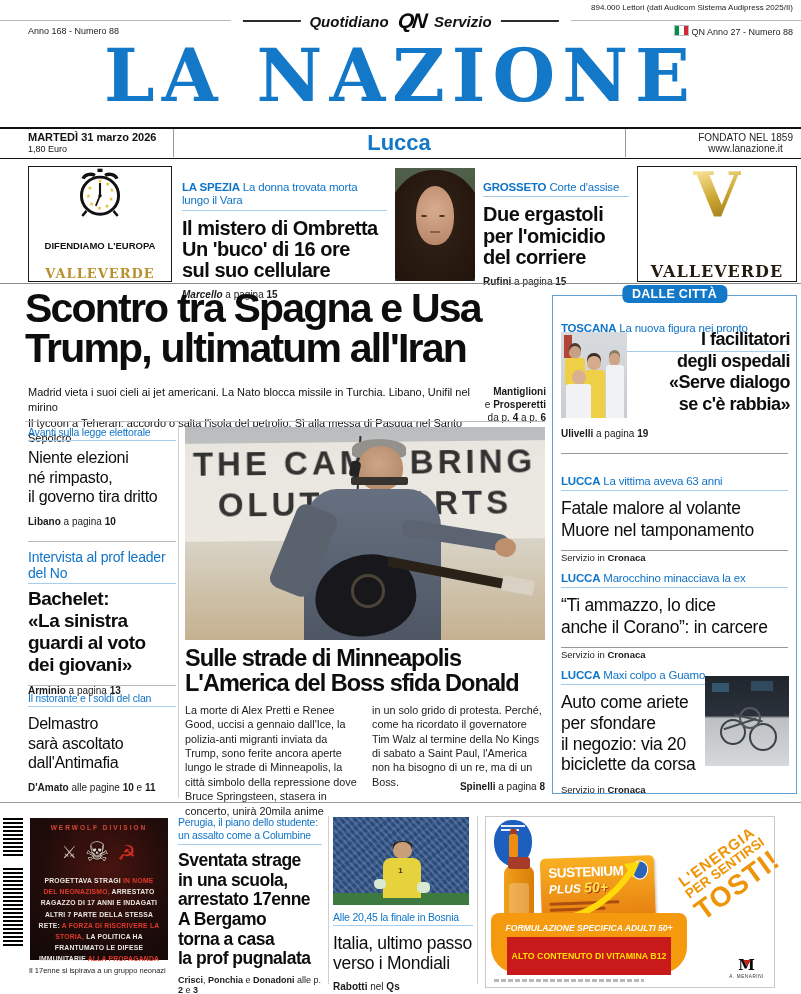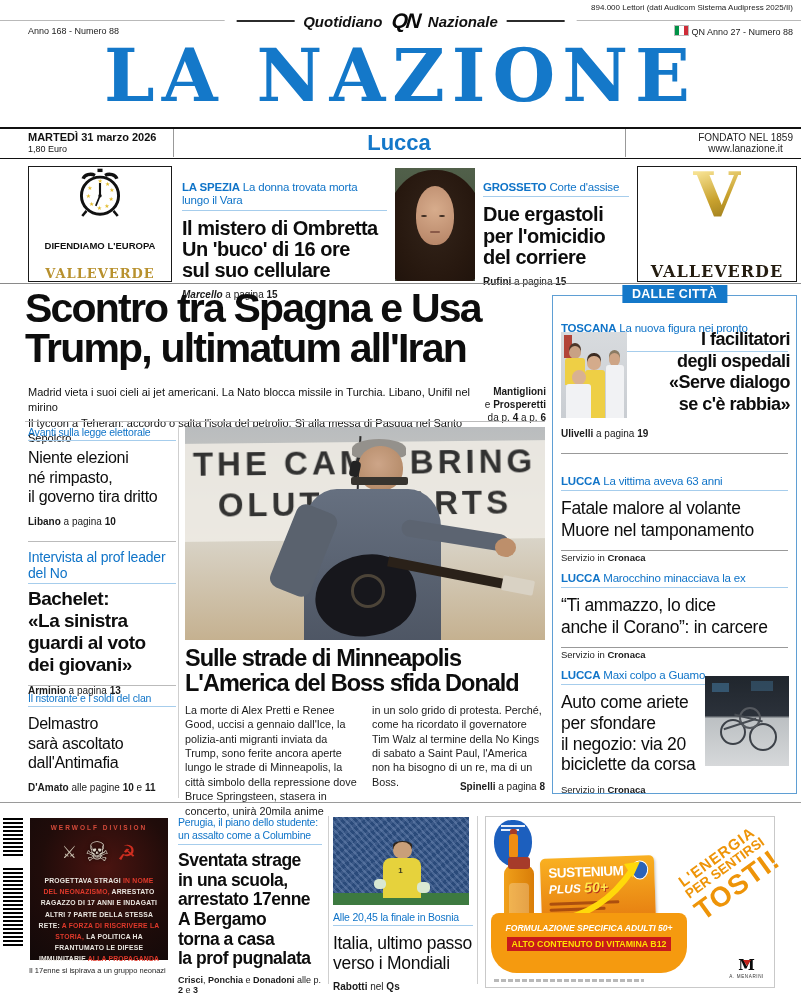--- a/index.html
+++ b/index.html
@@ -30,21 +30,21 @@
   
   .adbox{border:1px solid #1a1a1a;background:#fff;display:flex;flex-direction:column;
          align-items:center;justify-content:space-between;text-align:center;}
   .gold-serif{font-family:"DejaVu Serif",serif;font-weight:700;color:#b8912e;letter-spacing:1px;}
   .gold-v{font-family:"DejaVu Serif",serif;font-weight:700;font-size:62px;line-height:0.9;
           background:linear-gradient(160deg,#f6e191 10%,#c9a22e 55%,#9a7a1c 90%);
           -webkit-background-clip:text;background-clip:text;color:transparent;}
   
   #city-box{border:1.5px solid #5f9fd4;}
   #city-badge{left:50%;transform:translateX(-50%);top:-11px;background:#1478c9;color:#fff;
-              font-weight:700;font-size:12.5px;padding:2px 10px;letter-spacing:0.3px;white-space:nowrap;}
+              font-weight:700;font-size:12.5px;padding:2px 10px;letter-spacing:0.3px;white-space:nowrap;border-radius:6px;}
   
   .photo{position:absolute;overflow:hidden;}
   .ph-ombretta{background:linear-gradient(180deg,#51604a 0%,#3c4636 100%);}
   .ph-ombretta .hair{position:absolute;left:-12%;top:2%;width:124%;height:110%;
       background:radial-gradient(ellipse at 50% 40%,#33241a 0%,#27180f 55%,#1b100a 100%);
       border-radius:48% 48% 40% 40%;}
   .ph-ombretta .face{position:absolute;left:26%;top:16%;width:48%;height:52%;
       background:radial-gradient(circle at 50% 40%,#d7ac8c 0%,#b9886a 85%);border-radius:50% 50% 46% 46%;}
   .ph-ombretta .eye{position:absolute;width:6px;height:2px;background:#3a2a20;border-radius:50%;}
   .ph-ombretta .mouth{position:absolute;left:44%;top:56%;width:12%;height:2px;background:#8a5a48;border-radius:2px;}
@@ -118,21 +118,21 @@
   .su-box .b1{font-weight:700;font-size:13.5px;letter-spacing:-0.5px;margin:7px 0 0 8px;}
   .su-box .b2{font-weight:700;font-style:italic;font-size:12px;margin:0 0 0 8px;}
   .su-box .b2 .plus50{color:#ffe84d;text-shadow:1px 1px 0 #b5301d;font-size:14px;}
   .su-box .mini{position:absolute;left:8px;height:3px;background:rgba(120,30,10,.55);border-radius:2px;}
   .su-shield{position:absolute;right:6px;top:5px;width:15px;height:17px;background:#2b63b8;
              border-radius:50% 50% 50% 50%/45% 45% 55% 55%;border:1px solid #fff;}
   .su-orange{position:absolute;left:5px;top:96px;width:196px;height:60px;background:#f59a0f;
              border-radius:8px 8px 26px 26px;text-align:center;color:#fff;}
   .su-orange .l1{font-size:8.6px;font-weight:700;font-style:italic;margin-top:10px;}
   .su-orange .l2{display:inline-block;background:#c81a1a;color:#ffdf00;font-weight:700;font-size:8.8px;
-                 padding:2px 5px;margin-top:4px;text-align:center;}
+                 padding:14px 5px;margin-top:4px;text-align:center;}
   .su-slogan{position:absolute;left:188px;top:28px;width:110px;transform:rotate(-36deg);
              color:#ee9408;font-weight:700;text-align:center;line-height:1.02;}
   .su-slogan .sl1{font-size:15px;letter-spacing:1px;}
   .su-slogan .sl2{font-size:13.5px;}
   .su-slogan .sl3{font-size:28px;letter-spacing:1px;}
   .su-menarini{position:absolute;right:10px;bottom:8px;text-align:center;}
   .su-menarini .m{font-family:"DejaVu Serif",serif;font-weight:700;font-size:15px;line-height:1;color:#0a0a0a;position:relative;}
   .su-menarini .m .tri{position:absolute;left:50%;top:2px;transform:translateX(-50%);
       width:0;height:0;border-left:4px solid transparent;border-right:4px solid transparent;border-top:6px solid #c4231b;}
   .su-menarini .co{font-size:4.6px;letter-spacing:0.6px;color:#333;margin-top:1px;}
@@ -143,21 +143,21 @@
 <body>
 
 <div id="page">
 
   <div class="abs" style="right:8px;top:3px;font-size:8px;color:#222;">894.000 Lettori (dati Audicom Sistema Audipress 2025/II)</div>
   <div class="rule-h" style="left:0;right:0;top:20px;background:#b9b9b9;"></div>
   <div class="abs" id="qn-row">
     <span class="qn-dash"></span>
     <span class="qn-word">Quotidiano</span>
     <span class="qn-logo">QN</span>
-    <span class="qn-word">Nazionale</span>
+    <span class="qn-word">Servizio</span>
     <span class="qn-dash"></span>
   </div>
   <div class="abs" style="left:28px;top:26px;font-size:9px;color:#222;">Anno 168 - Numero 88</div>
   <div class="abs" style="right:8px;top:25px;font-size:9px;color:#222;">
     <span class="flag"></span>
     <span>QN Anno 27 - Numero 88</span>
   </div>
 
   <div class="abs" id="masthead" style="top:40px;left:0;">LA NAZIONE</div>
 

